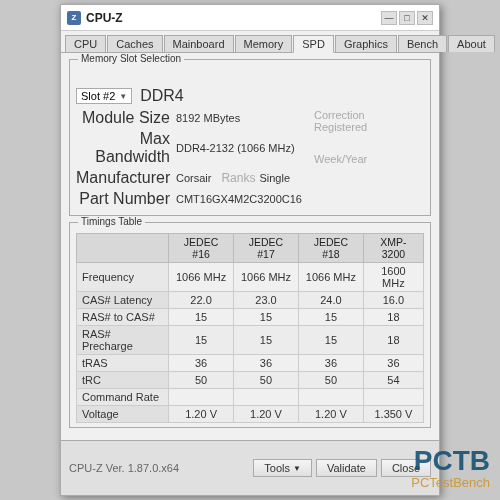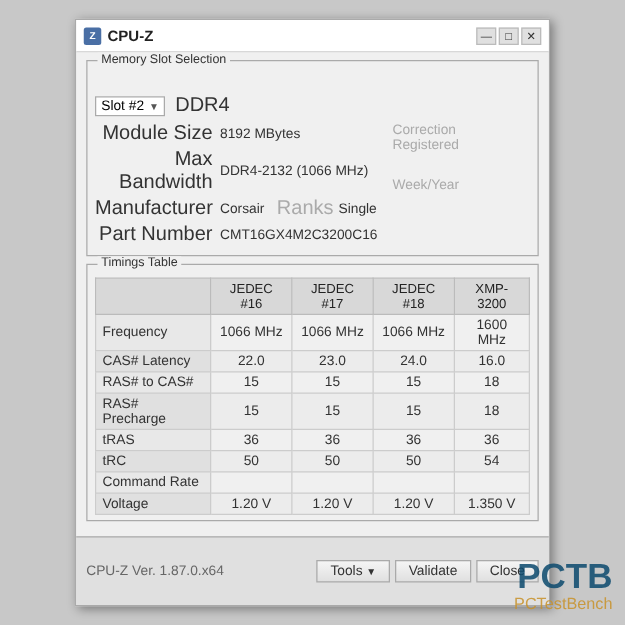--- a/index.html
+++ b/index.html
@@ -258,20 +258,30 @@
       <span>Z</span>
     </div>
     <span class="titlebar-title">CPU-Z</span>
     <div class="titlebar-btns">
       <div class="titlebar-btn">—</div>
       <div class="titlebar-btn">□</div>
       <div class="titlebar-btn close">✕</div>
     </div>
   </div>
 
+  <div class="tabs">
+    <div class="tab">CPU</div>
+    <div class="tab">Caches</div>
+    <div class="tab">Mainboard</div>
+    <div class="tab">Memory</div>
+    <div class="tab active">SPD</div>
+    <div class="tab">Graphics</div>
+    <div class="tab">Bench</div>
+    <div class="tab">About</div>
+  </div>
 
   <div class="content">
 
     <div class="section" style="padding-top:8px;">
       <span class="section-title">Memory Slot Selection</span>
       <div class="slot-row">
         <div class="slot-select">
           <span>Slot #2</span>
           <span class="slot-dropdown-arrow">▼</span>
         </div>
@@ -284,21 +294,21 @@
             <span class="row-label">Module Size</span>
             <span class="row-value">8192 MBytes</span>
           </div>
           <div class="row">
             <span class="row-label">Max Bandwidth</span>
             <span class="row-value">DDR4-2132 (1066 MHz)</span>
           </div>
           <div class="row">
             <span class="row-label">Manufacturer</span>
             <span class="row-value">Corsair</span>
-            <span style="margin-left:10px;color:#aaa;font-size:16px;">Ranks</span>
+            <span style="margin-left:10px;color:#aaa;font-size:12px;">Ranks</span>
             <span style="margin-left:4px;font-size:11px;color:#333;">Single</span>
           </div>
           <div class="row">
             <span class="row-label">Part Number</span>
             <span class="row-value">CMT16GX4M2C3200C16</span>
           </div>
         </div>
         <div class="right-info">
           <div class="right-row">
             <span style="color:#aaa;">Correction</span>

